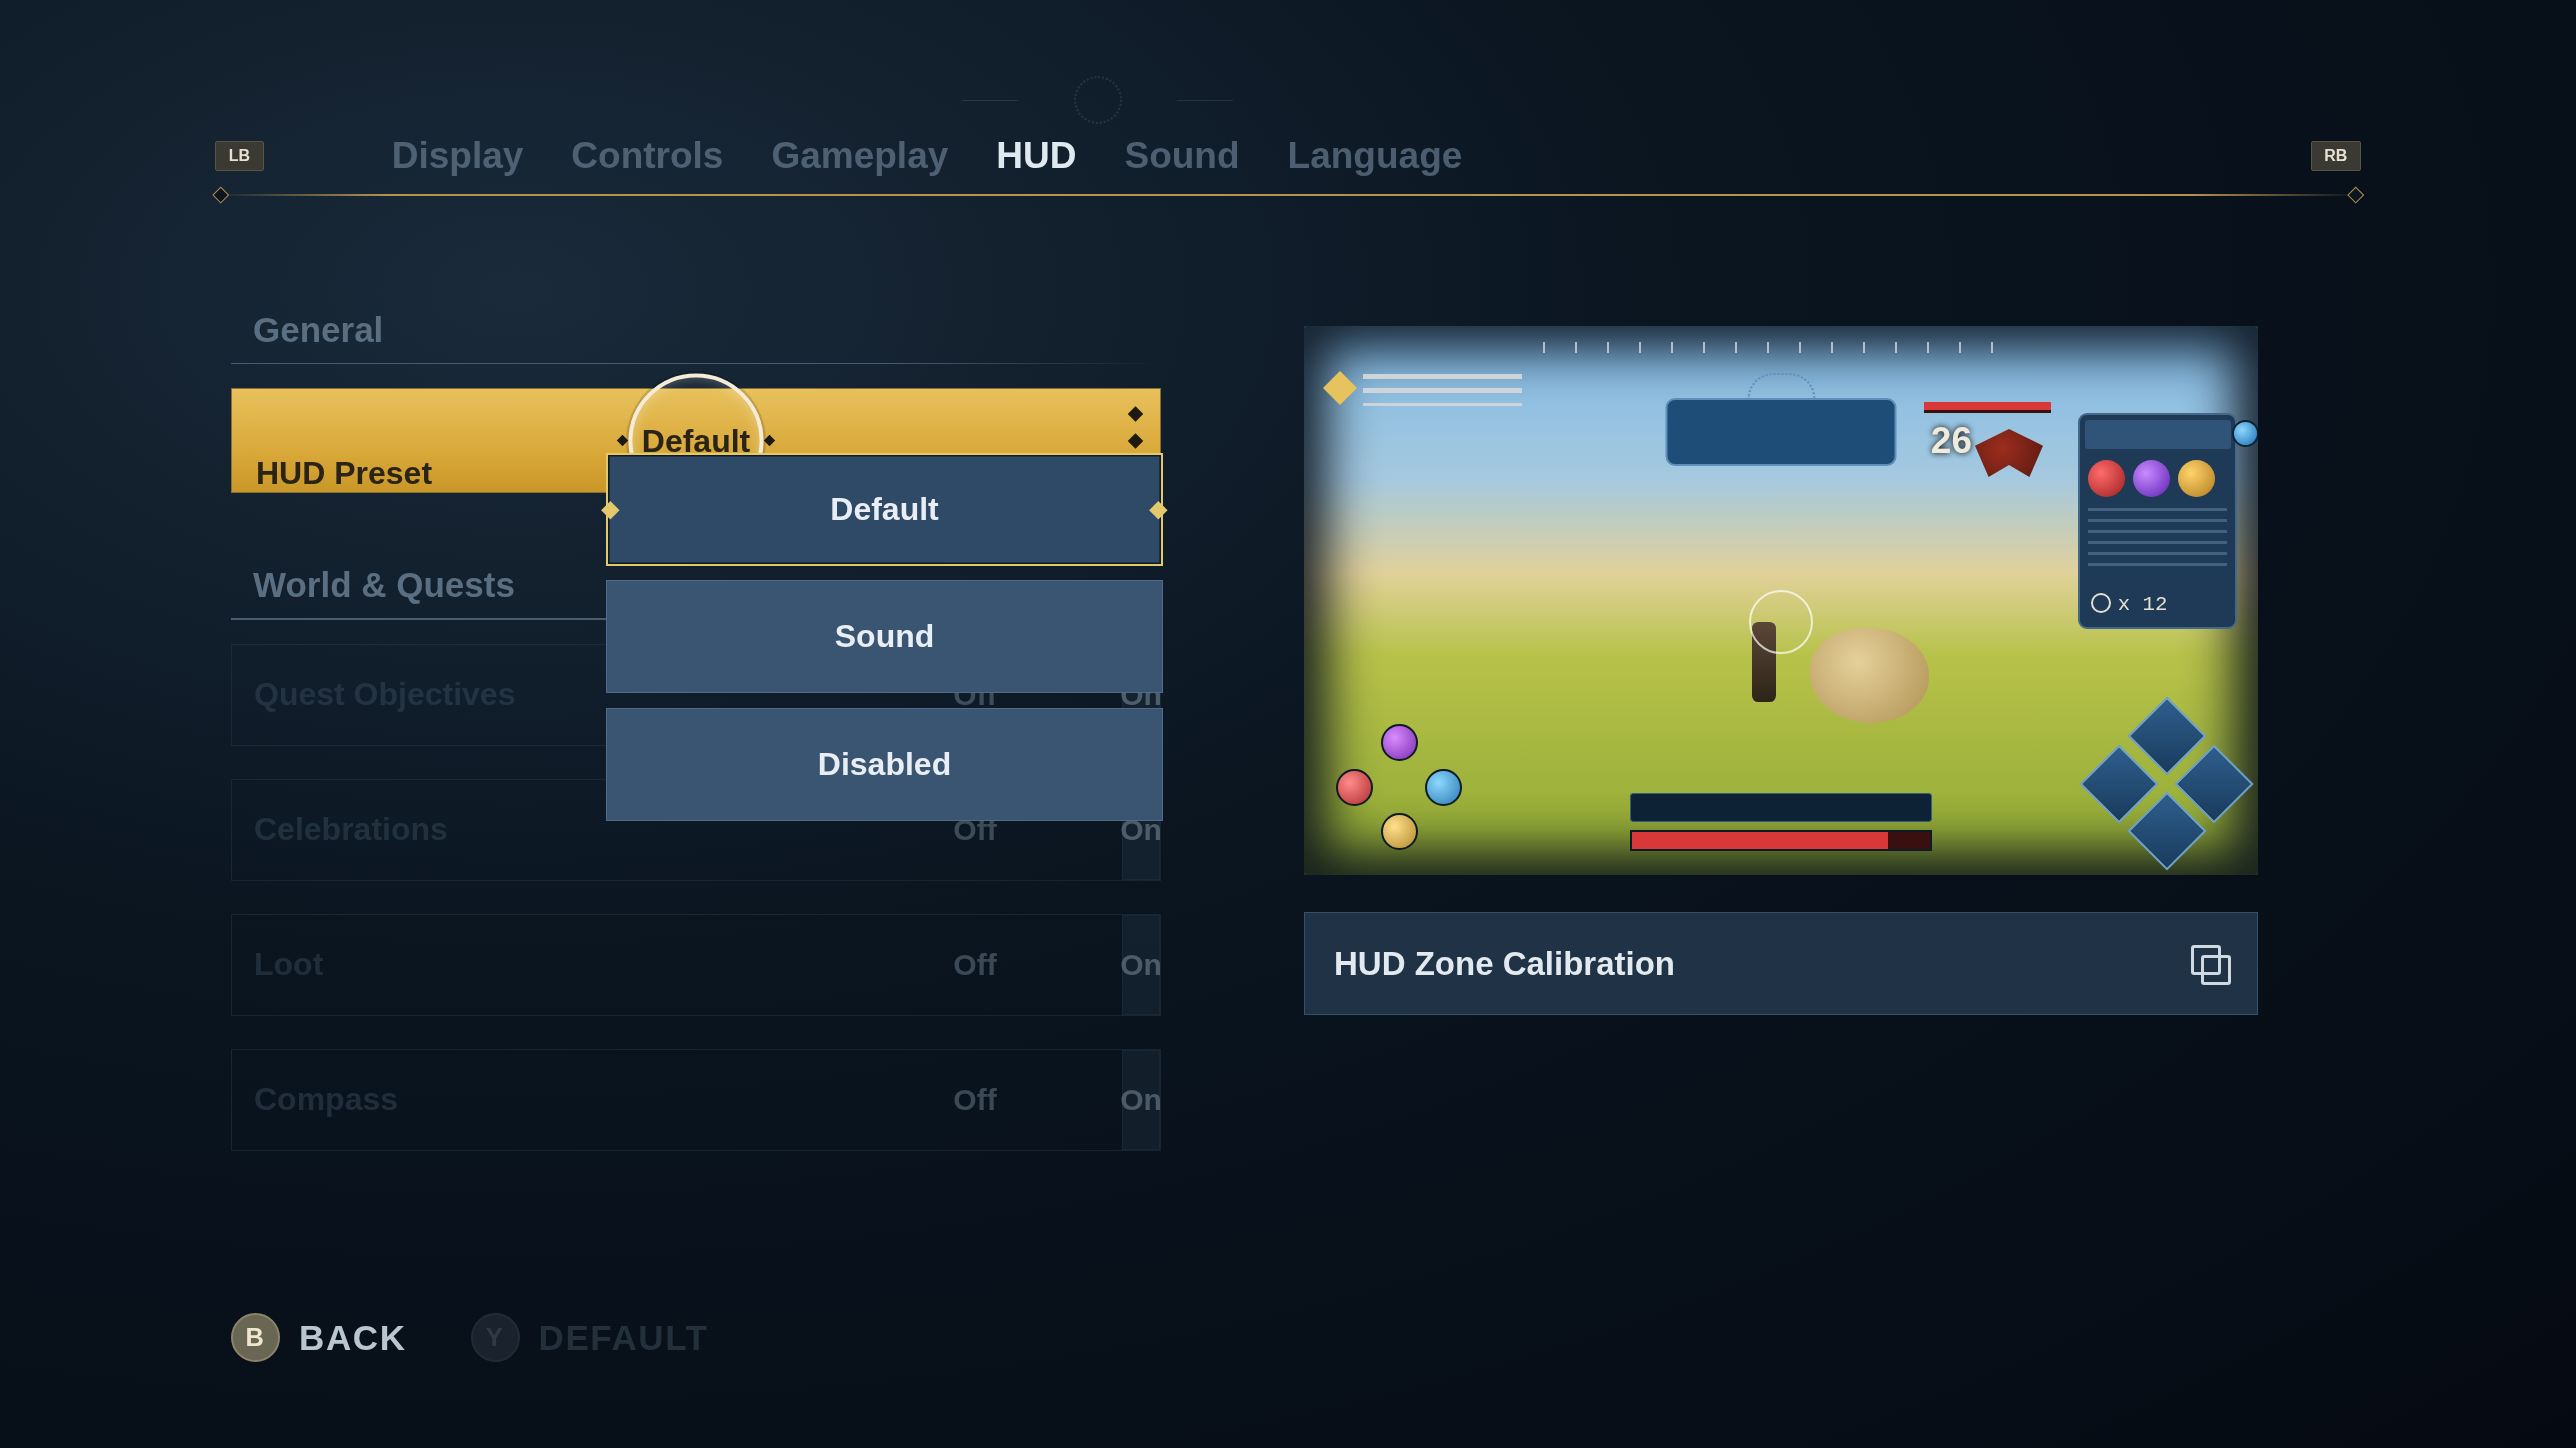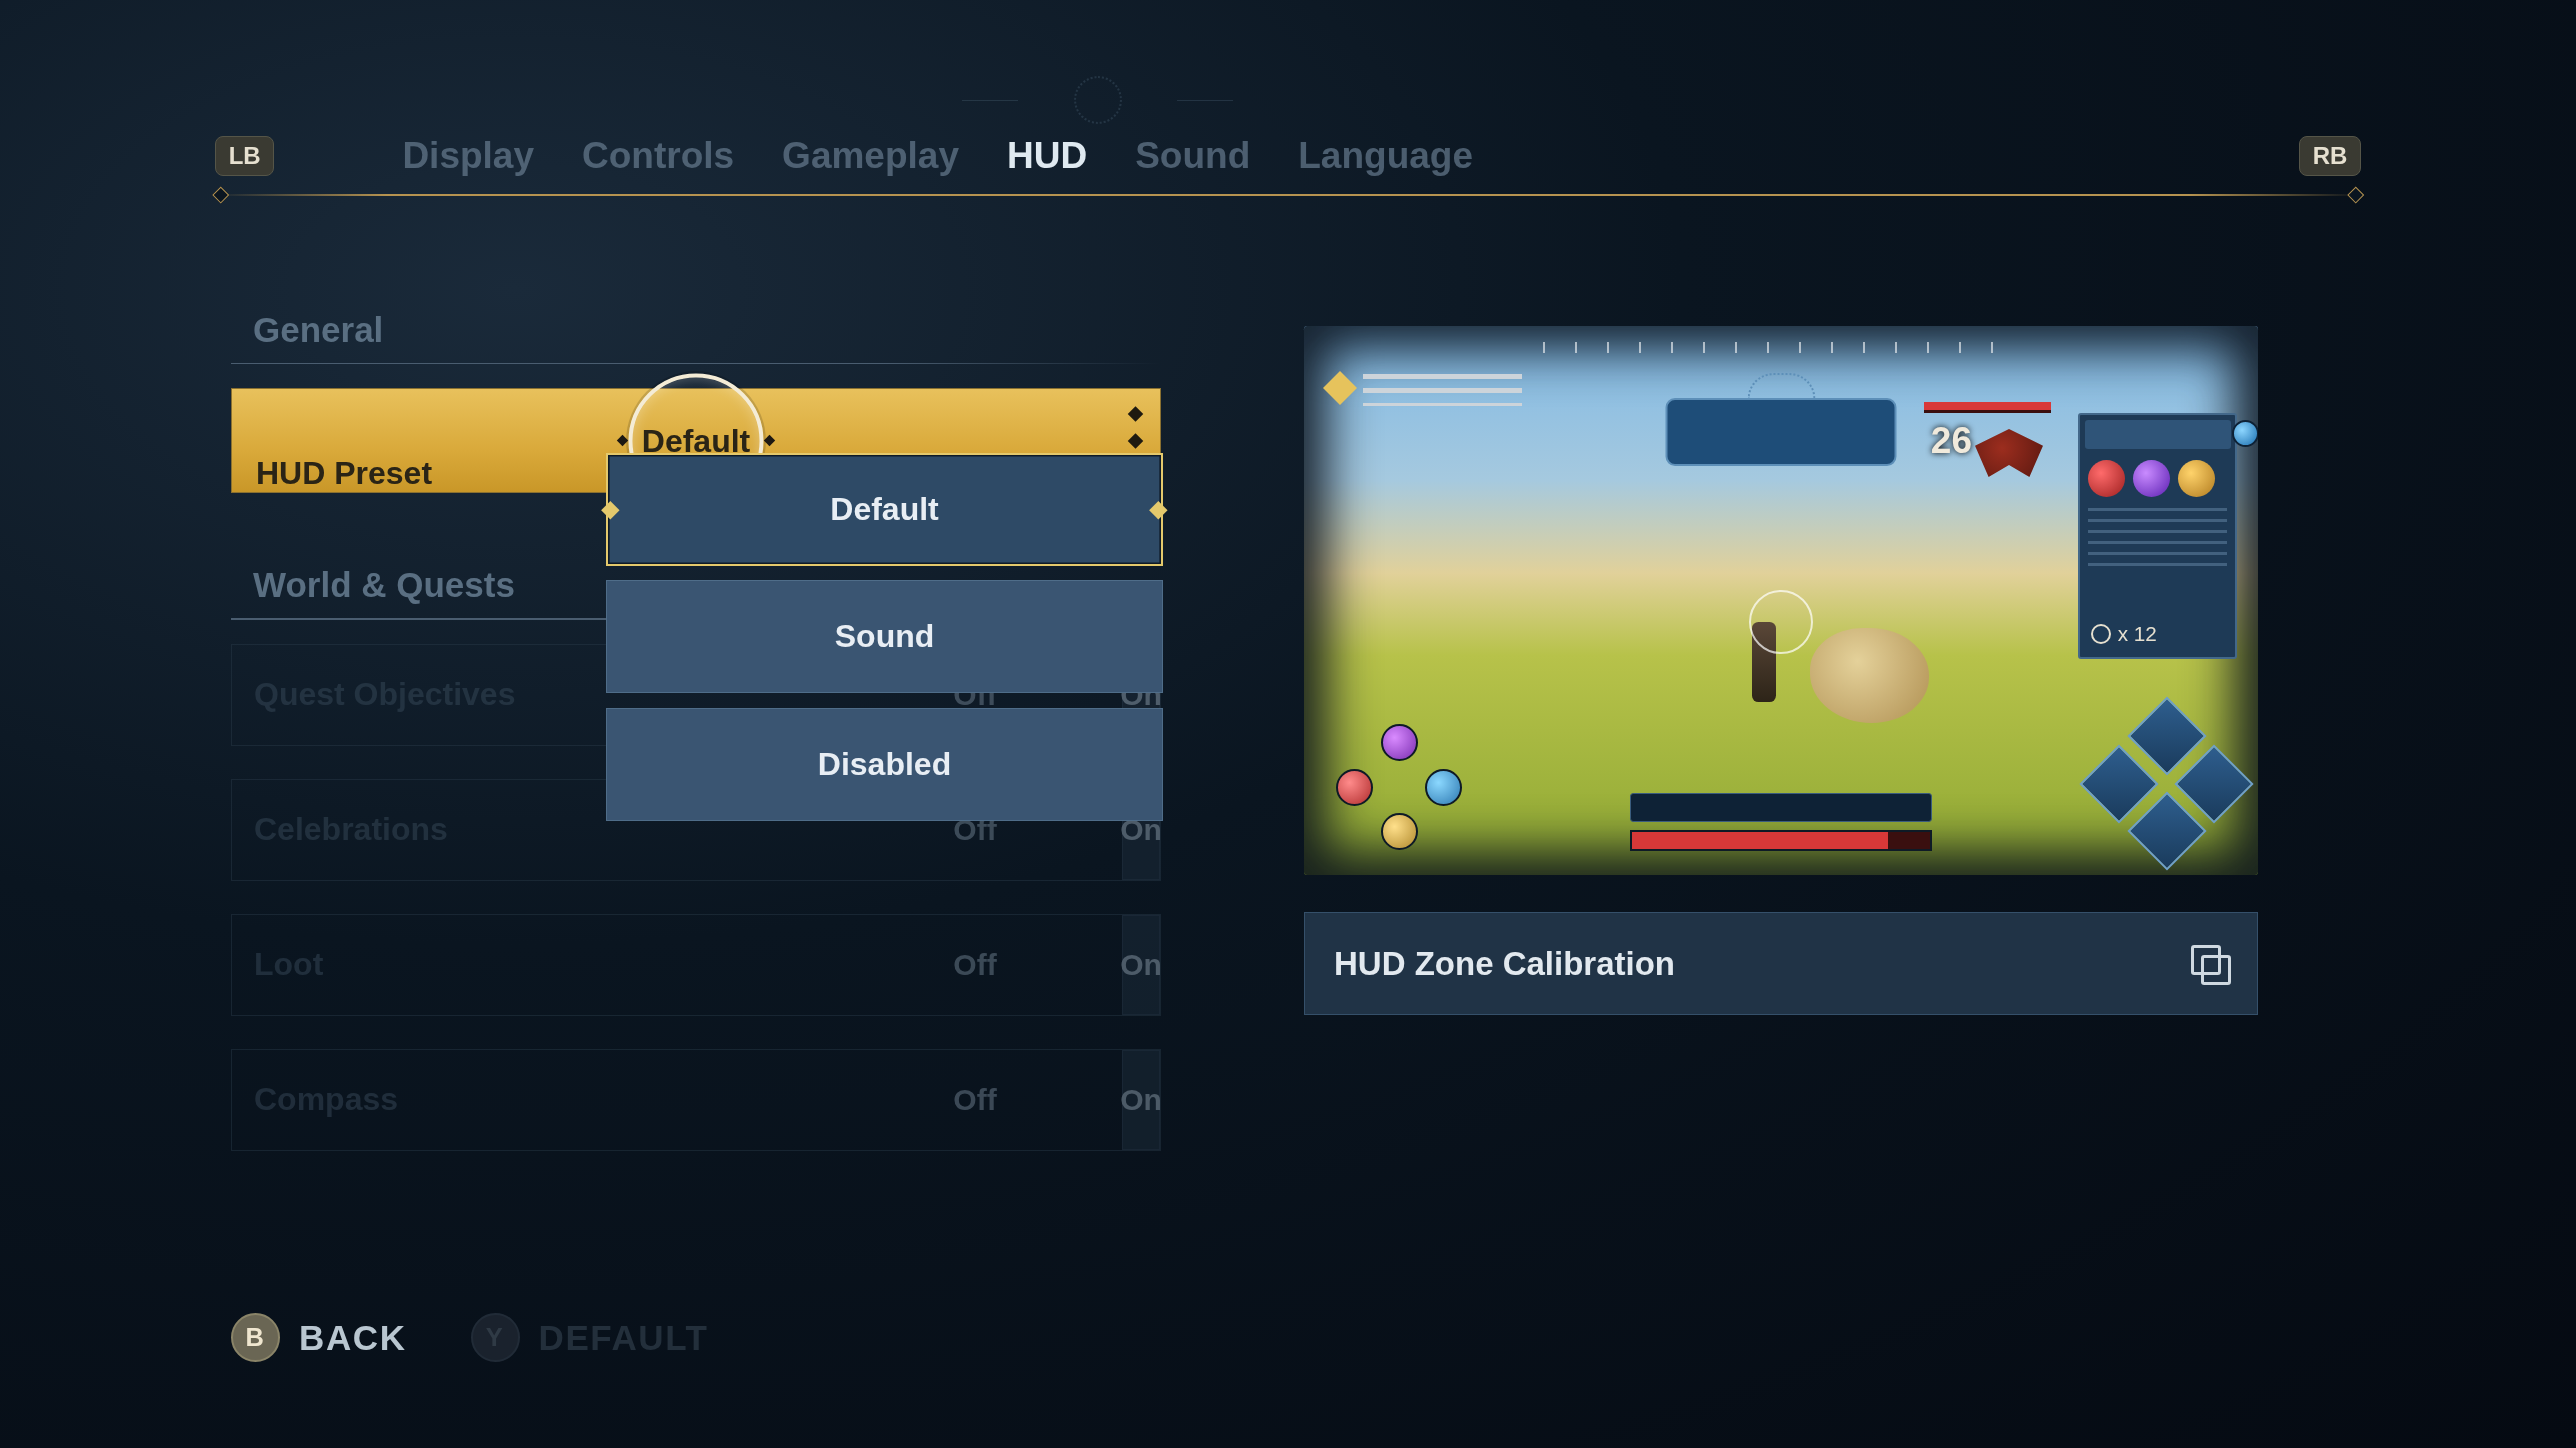--- a/index.html
+++ b/index.html
@@ -21,23 +21,23 @@
     top: 135px;
     left: 215px;
     right: 215px;
     display: flex;
     align-items: center;
     gap: 48px;
     font-size: 37px;
     font-weight: 600;
   }
   .bumper {
-    border-radius: 8px;
+    border-radius: 2px;
     padding: 4.8px 12.7px;
-    font-size: 24px;
+    font-size: 16px;
     font-weight: 700;
     color: #e6e0d0;
     background: #3a3a32;
     border: 1.6px solid #555548;
   }
   .tab-item { color: #6d8296; opacity: .65; cursor: pointer; }
   .tab-item.active { color: #dfe9f0; opacity: 1; }
   .tab-spacer { flex: 0 0 32px; }
 
   .header-deco {
@@ -269,24 +269,25 @@
     background:#e6c35c; transform: rotate(45deg);
   }
   .pv-quest .bars {
     position:absolute; top:0; left:35px;
     width:159px; height:32px;
     background: repeating-linear-gradient(to bottom, #cdd4da 0 4.8px, transparent 4.8px 14.3px);
   }
   
   .pv-card {
     position:absolute; top:87px; right:20.7px;
-    width: 159px; height: 246px;
+    width: 159px; height: 216px;
     background: #1e3a56;
     border: 2.4px solid #43688a;
-    border-radius: 3px;
+    border-radius: 9px;
+    font-family: Liberation Mono, monospace;
   }
   .pv-card .head {
     height: 29px; background:#2f5478; margin:4.8px; border-radius:3.2px;
   }
   .pv-card .bluecircle {
     position:absolute; top:4.8px; right:-24px;
     width:27px; height:27px; border-radius:50%;
     background: radial-gradient(circle at 35% 35%, #8dd6ff, #1b6fb0);
     border:2.4px solid #0e2236;
   }

